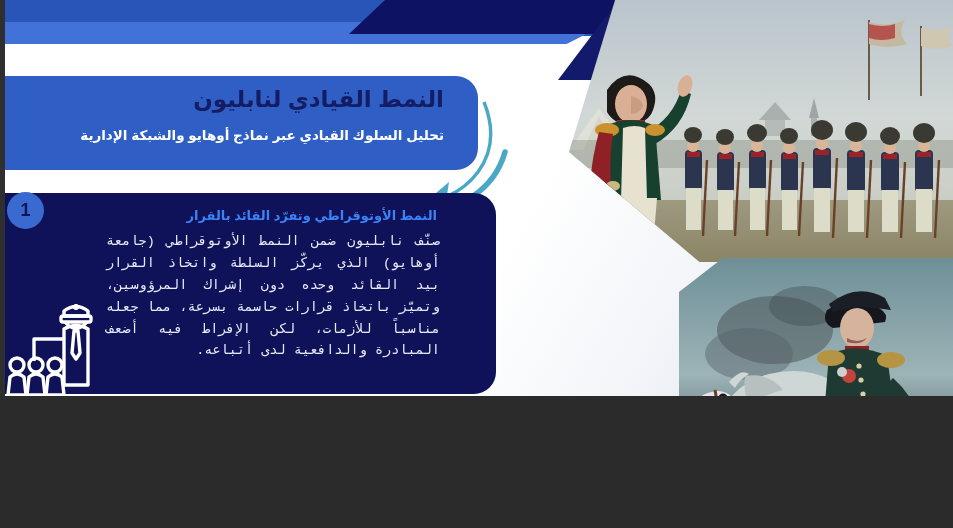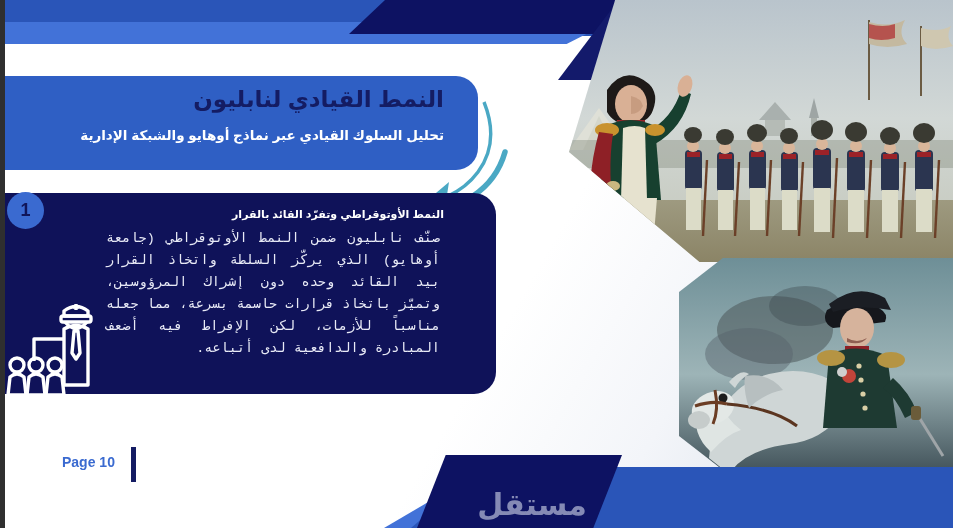--- a/index.html
+++ b/index.html
@@ -1,19 +1,19 @@
 <!DOCTYPE html>
 <html lang="ar" dir="rtl"><head>
 <meta charset="utf-8">
 <style>
   html,body{margin:0;padding:0;background:#2b2b2b;}
   *{box-sizing:border-box;}
   .slide{
     position:relative;
-    width:953px;height:528px;
+    width:953px;height:396px;
     overflow:hidden;
     background:#ffffff;
     font-family:"Liberation Sans","DejaVu Sans",sans-serif;
   }
 
   
   .bg-base{position:absolute;inset:0;background:
      linear-gradient(120deg,#ffffff 0%,#ffffff 55%,#f3f5f9 72%,#e2e7ef 86%,#ffffff 100%);}
   .left-edge{position:absolute;left:0;top:0;width:5px;height:100%;background:#2f2f2f;}
 
@@ -78,21 +78,21 @@
 
   
   .content-card{
     position:absolute;left:-18px;top:193px;width:514px;height:201px;
     background:#0f1259;
     border-radius:0 22px 22px 0;
     padding:14px 52px 10px 120px;
     text-align:right;direction:rtl;
   }
   .content-head{
-    color:#ffffff;font-size:11px;font-weight:bold;margin:0 0 6px 0;line-height:1.4;
+    color:#3b82f6;font-size:13px;font-weight:bold;margin:0 7px 6px 0;line-height:1.4;
   }
   .content-body{
     color:#e8eaf6;font-size:13.5px;line-height:1.62;margin:4px;
     text-align:justify;text-align-last:right;font-family:Liberation Mono, monospace;
   }
 
   
   .badge{
     position:absolute;left:7px;top:192px;width:37px;height:37px;border-radius:50%;
     background:#3a6ad0;color:#101559;font-size:18px;font-weight:bold;

